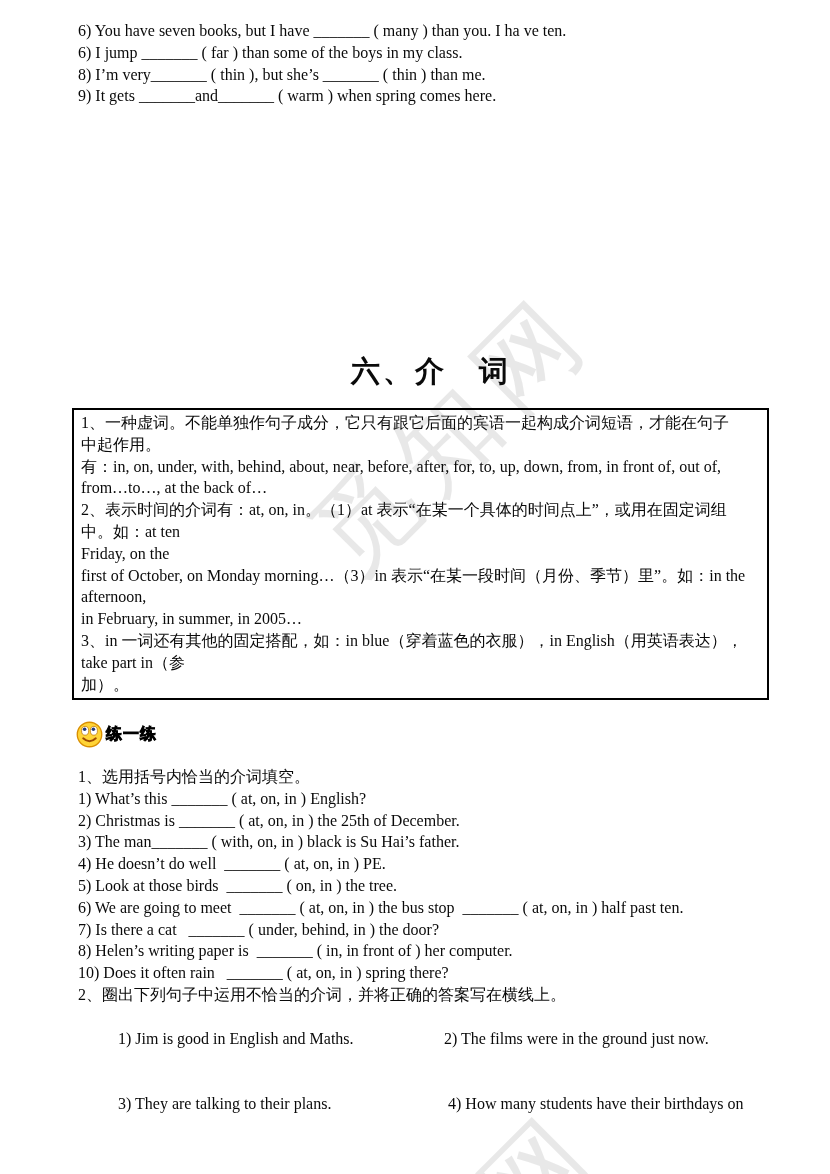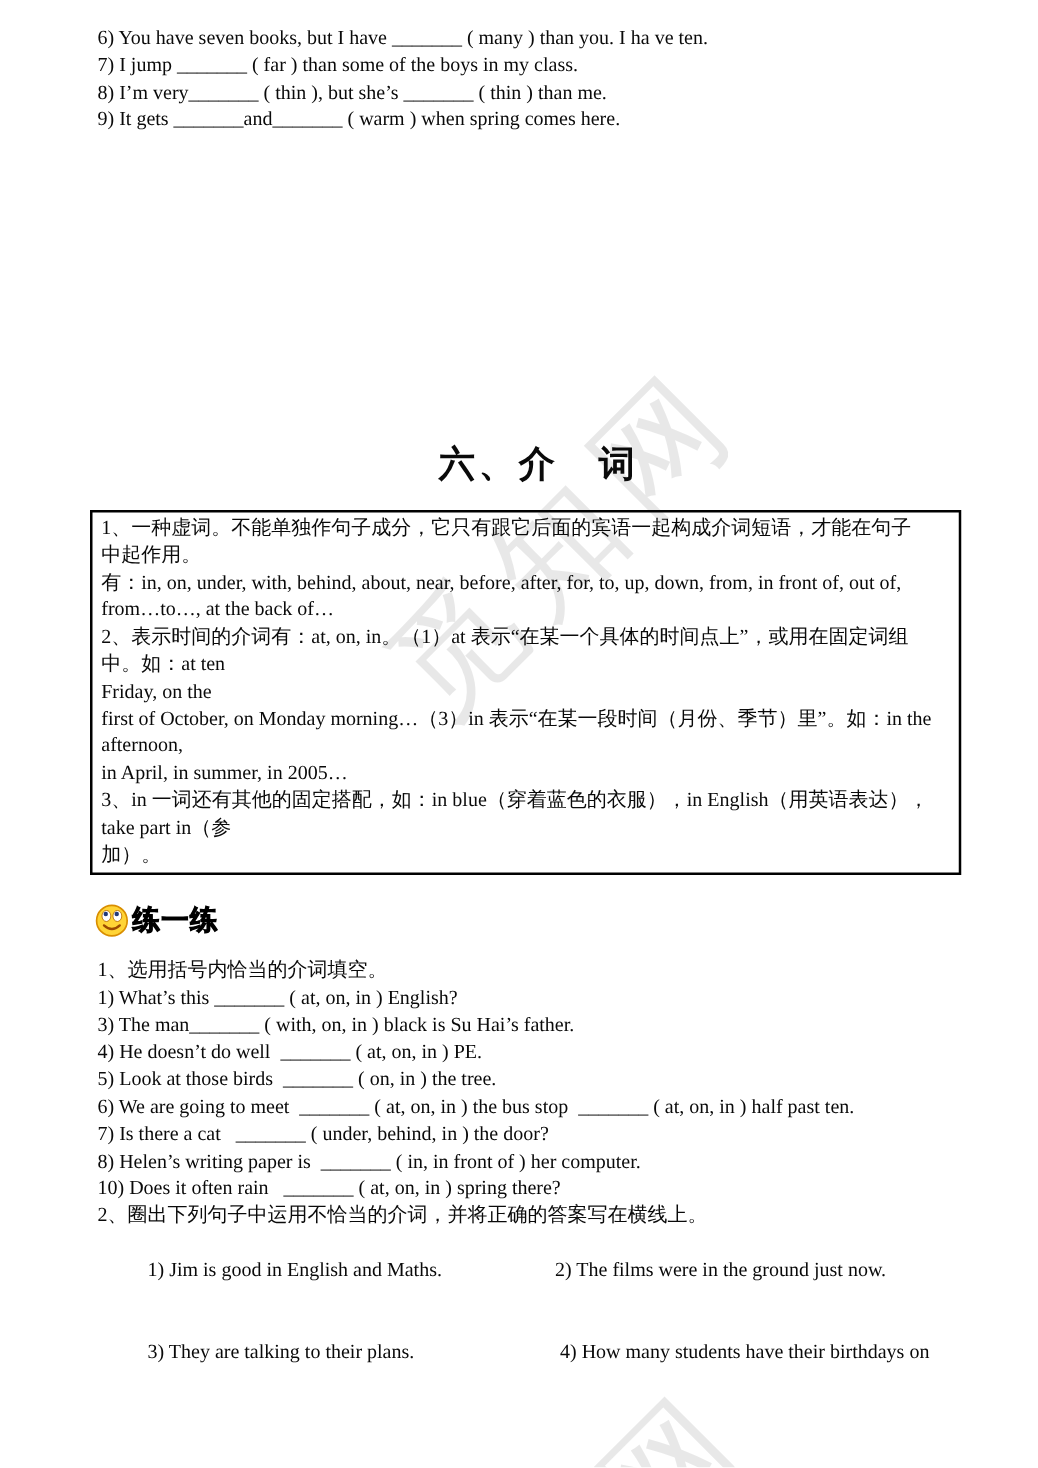--- a/index.html
+++ b/index.html
@@ -57,21 +57,21 @@
 
   
   .practice-heading {
     position:absolute; left:76px; top:721px;
     display:flex; align-items:center; gap:3px;
     z-index:2;
   }
   .practice-heading .head-text {
     font-family:"DejaVu Sans","Liberation Sans",sans-serif;
     font-weight:bold;
-    font-size:22px;
+    font-size:16px;
     letter-spacing:1px;
     -webkit-text-stroke:0.8px #000;
     color:#000;
   }
 
   
   .practice-body { position:absolute; left:78px; top:766px; right:10px; z-index:2; }
   .practice-body .line { line-height:21.8px; }
   .two-col .c1 { display:inline-block; width:326px; white-space:pre; }
   .two-col .c2 { white-space:pre; }
@@ -83,21 +83,21 @@
 
   <div class="wm wm1">觅知网</div>
 
   <div class="wm wm2">觅知网</div>
 
   <div class="top-block">
 
 
       <div class="line">6) You have seven books, but I have _______ ( many ) than you. I ha ve ten.</div>
 
-      <div class="line">7) I jump _______ ( far ) than some of the boys in my class.</div>
+      <div class="line">6) I jump _______ ( far ) than some of the boys in my class.</div>
 
       <div class="line">8) I’m very_______ ( thin ), but she’s _______ ( thin ) than me.</div>
 
       <div class="line">9) It gets _______and_______ ( warm ) when spring comes here.</div>
     </div>
 
   <div class="section-title">六、介　词</div>
 
   <div class="rule-box">
 
@@ -113,21 +113,21 @@
 
       <div class="line">中。如：at ten</div>
 
 
       <div class="line">Friday, on the</div>
 
       <div class="line">first of October, on Monday morning…（3）in 表示“在某一段时间（月份、季节）里”。如：in the</div>
 
       <div class="line">afternoon,</div>
 
-      <div class="line">in April, in summer, in 2005…</div>
+      <div class="line">in February, in summer, in 2005…</div>
 
       <div class="line">3、in 一词还有其他的固定搭配，如：in blue（穿着蓝色的衣服），in English（用英语表达），</div>
 
       <div class="line">take part in（参</div>
 
       <div class="line">加）。</div>
     </div>
 
   <div class="practice-heading">
     <span style="display:inline-flex;">
@@ -143,20 +143,21 @@
     <span class="head-text">练一练</span>
   </div>
 
   <div class="practice-body">
     <div class="line">1、选用括号内恰当的介词填空。</div>
 
     <div>
 
         <div class="line">1) What’s this _______ ( at, on, in ) English?</div>
 
+        <div class="line">2) Christmas is _______ ( at, on, in ) the 25th of December.</div>
 
         <div class="line">3) The man_______ ( with, on, in ) black is Su Hai’s father.</div>
 
         <div class="line">4) He doesn’t do well  _______ ( at, on, in ) PE.</div>
 
         <div class="line">5) Look at those birds  _______ ( on, in ) the tree.</div>
 
         <div class="line">6) We are going to meet  _______ ( at, on, in ) the bus stop  _______ ( at, on, in ) half past ten.</div>
 
         <div class="line">7) Is there a cat   _______ ( under, behind, in ) the door?</div>

